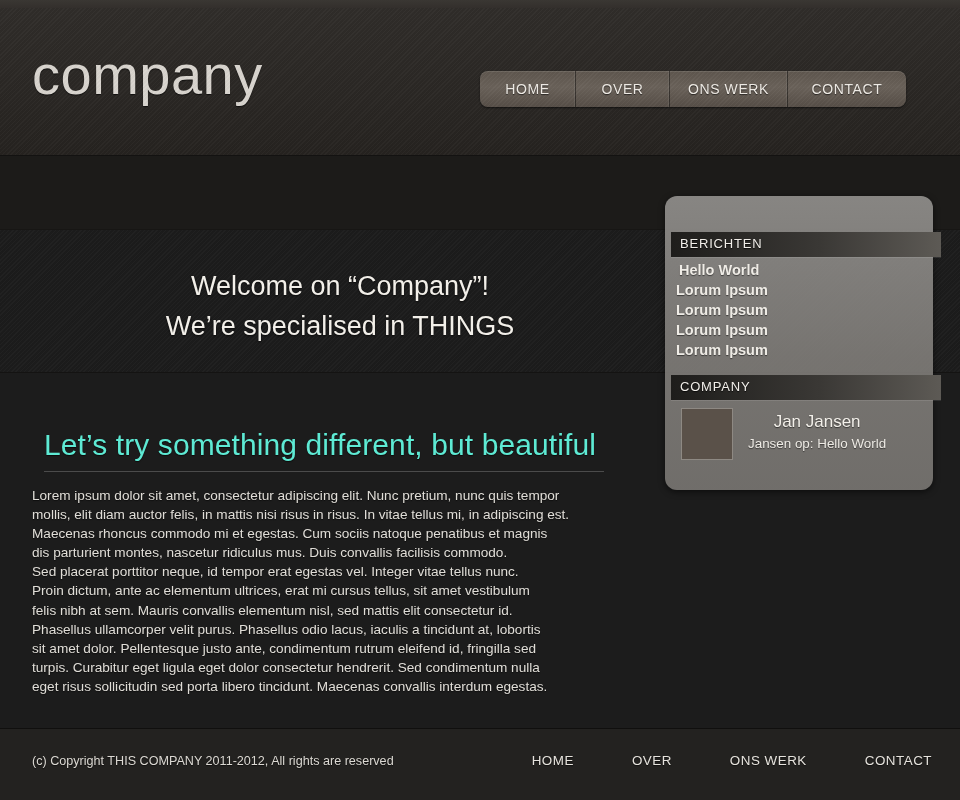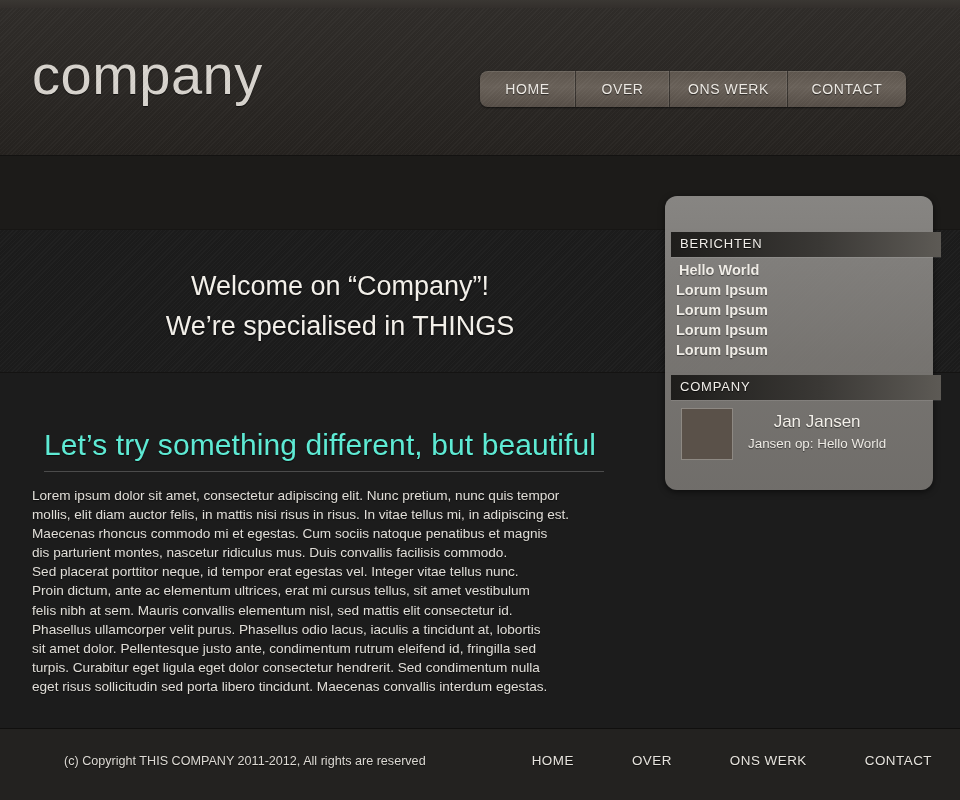--- a/index.html
+++ b/index.html
@@ -242,21 +242,20 @@
     width: 960px; height: 72px;
     background: #232220;
     border-top: 1px solid #100f0e;
   }
   .copyright {
     position: absolute;
     left: 32px; top: 25px;
     color: #dcd9d3;
     font-size: 12.6px;
     text-shadow: 0 1px 1px rgba(0,0,0,0.55);
-    margin-left: 32px;
   }
   .footer-nav {
     position: absolute;
     right: 28px; top: 24px;
     display: flex;
   }
   .footer-link {
     color: #e6e3dd;
     font-size: 13.4px;
     letter-spacing: 0.5px;

